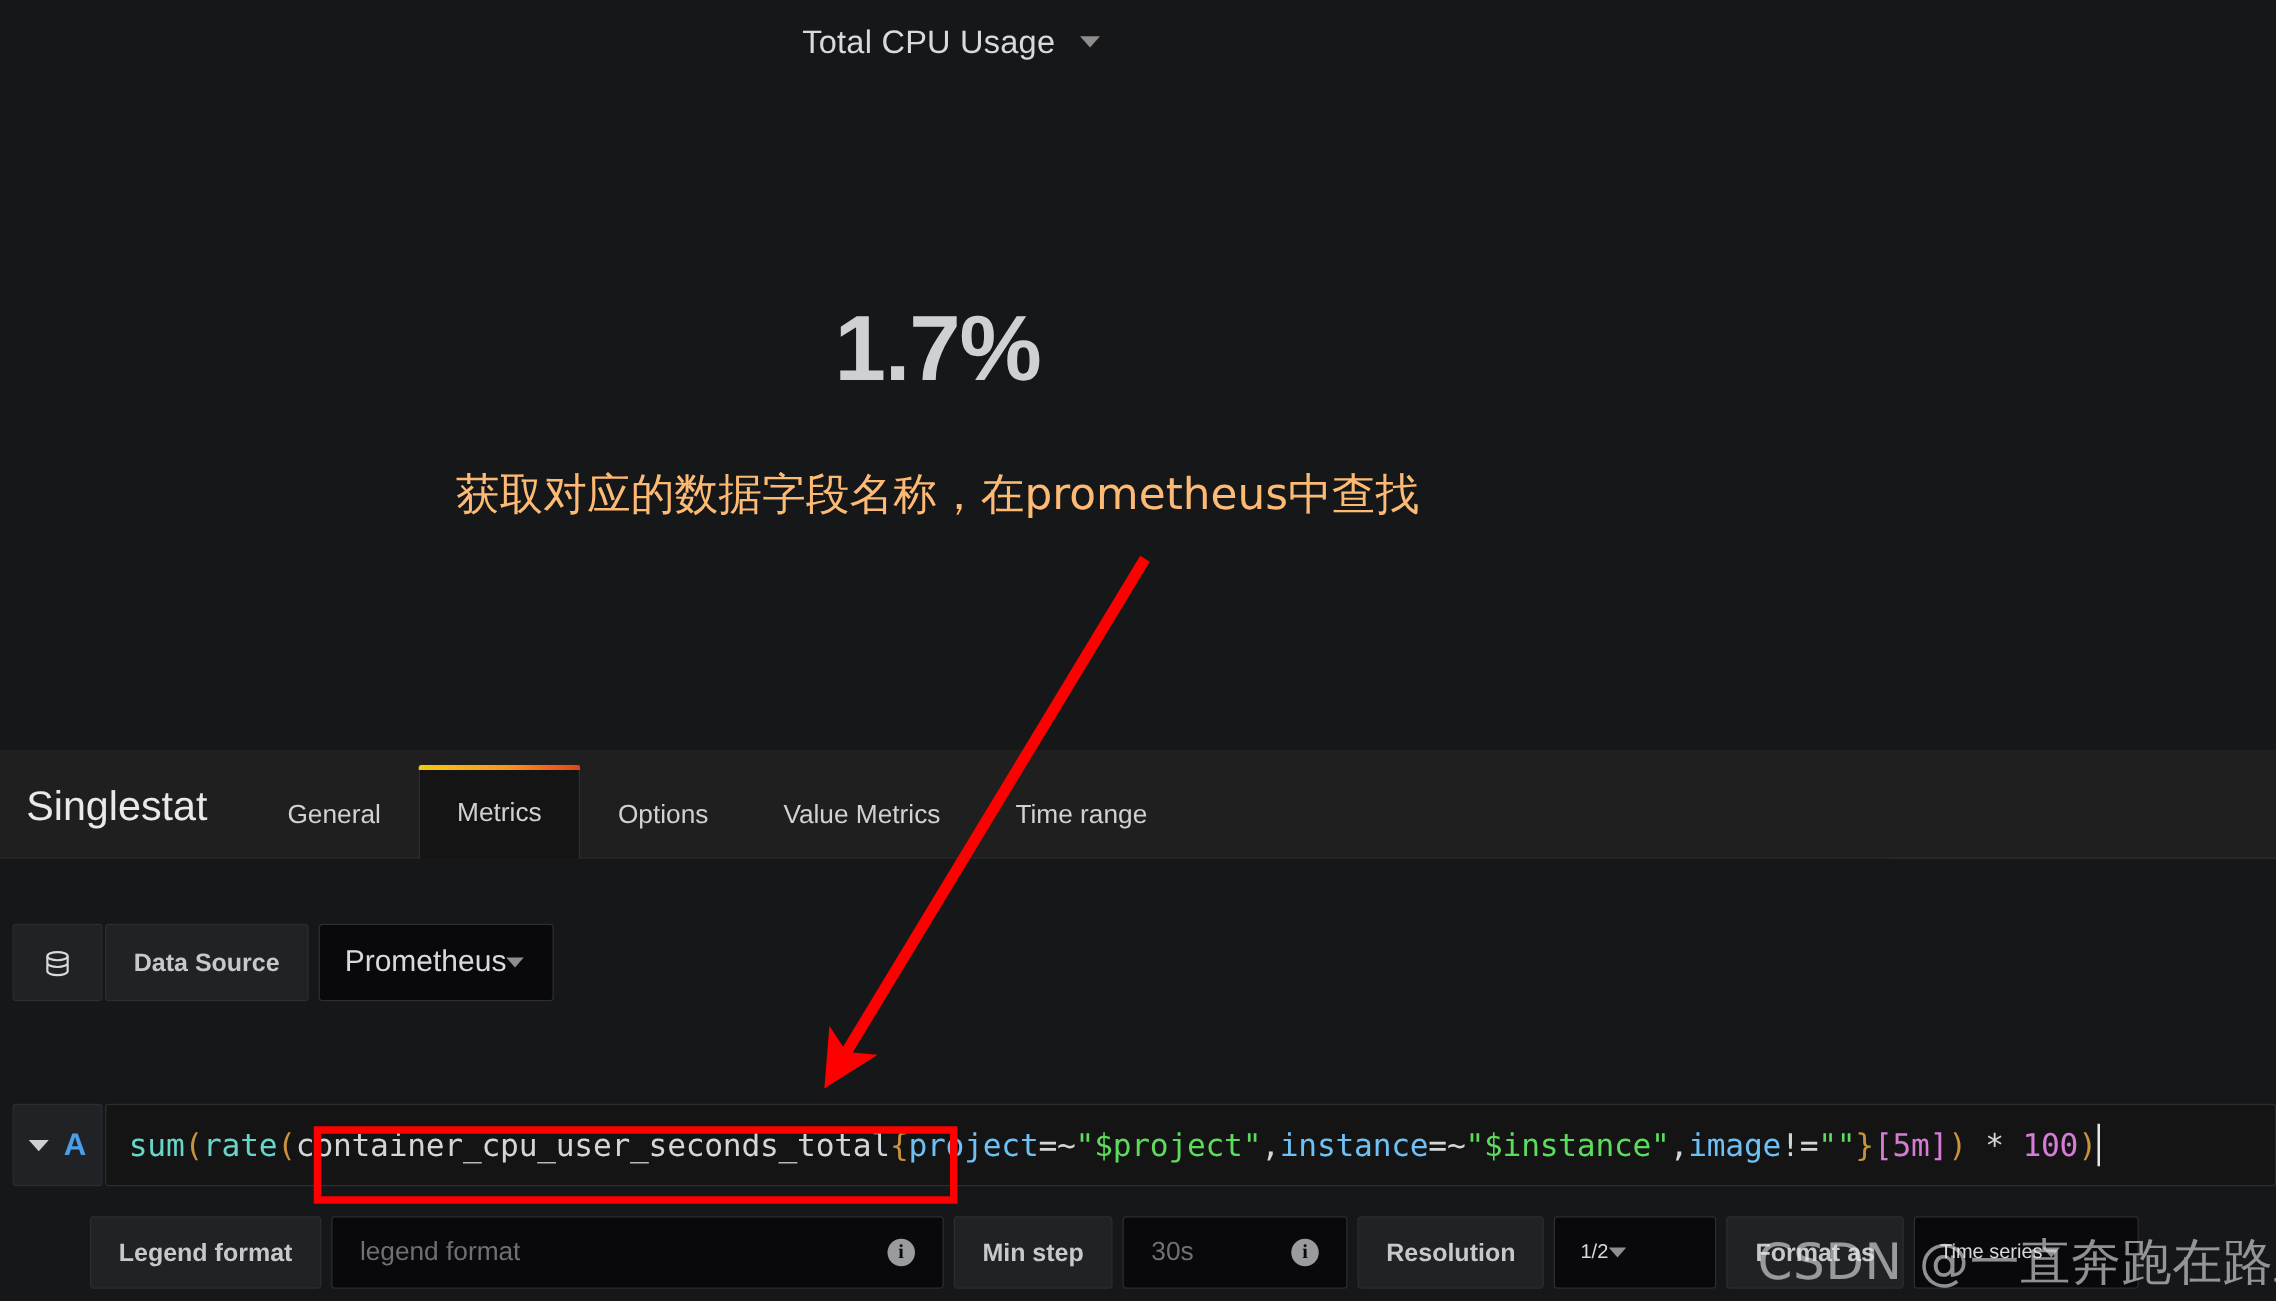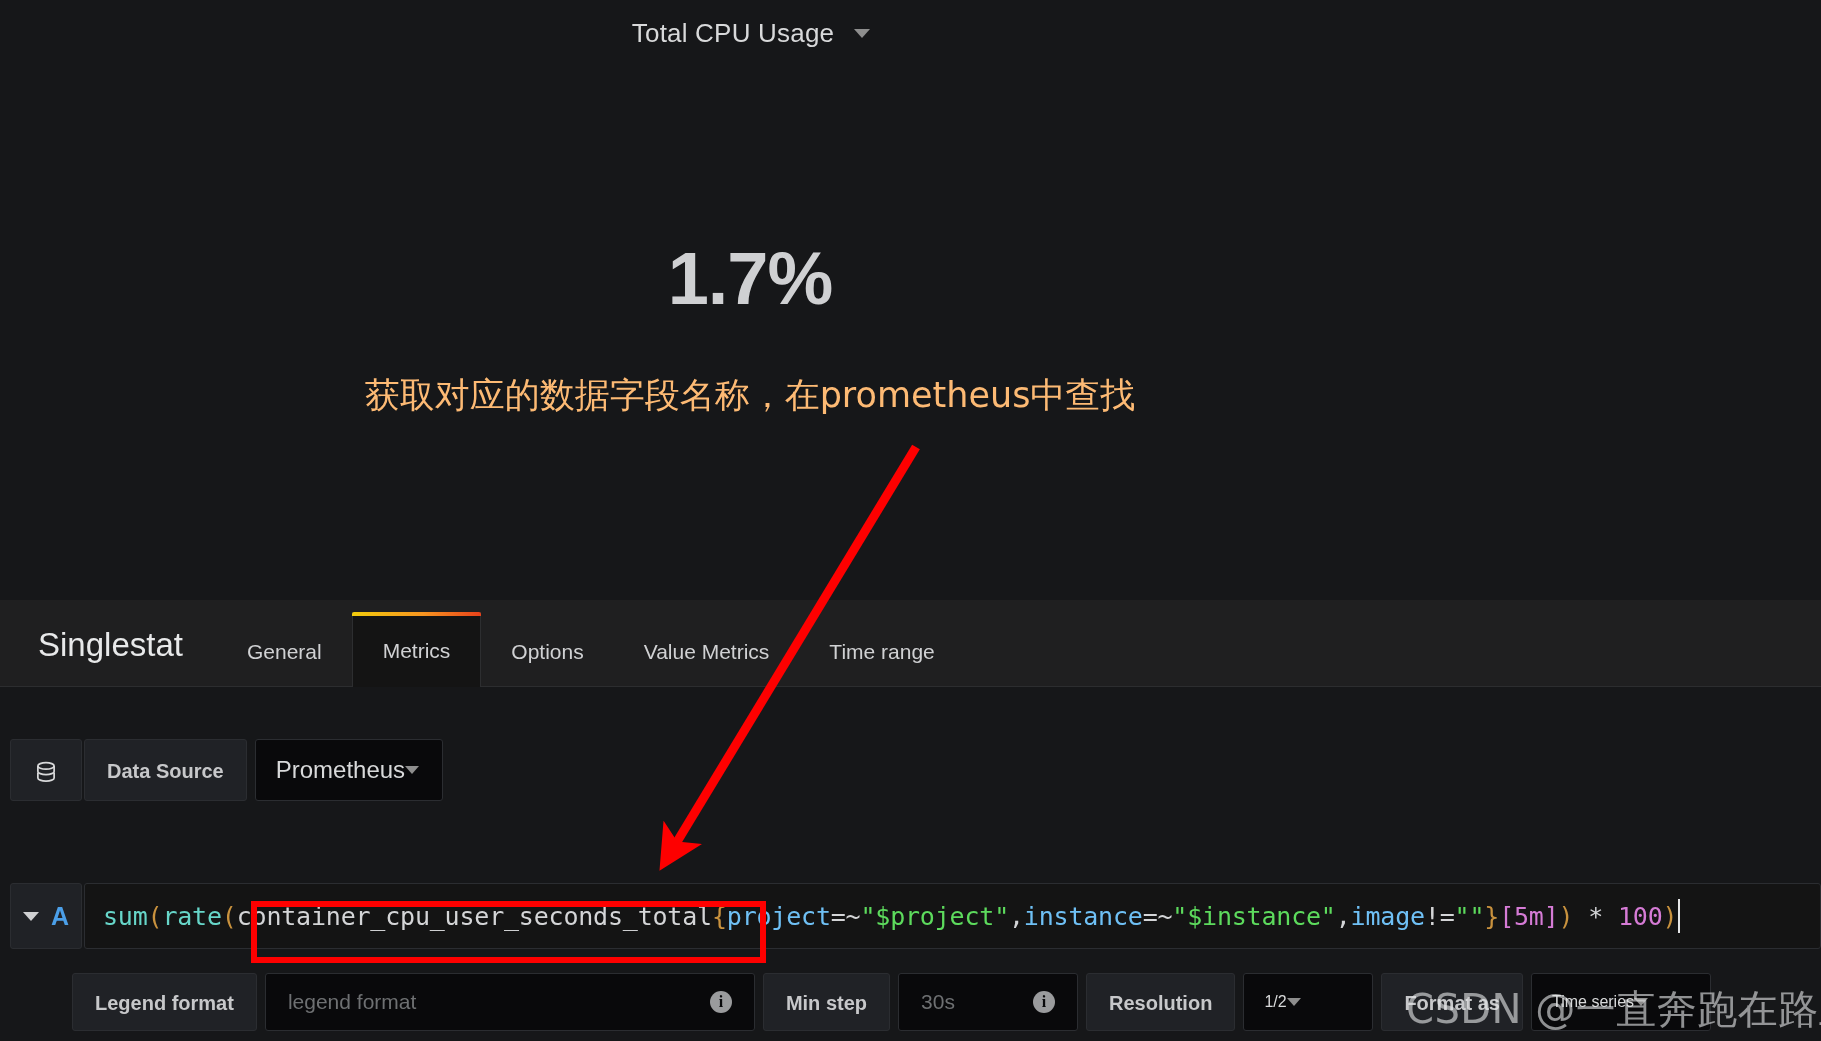--- a/index.html
+++ b/index.html
@@ -20,21 +20,21 @@
   
   #panel-preview {
     position: absolute;
     left: 0; top: 0;
     width: 1821px;
     height: 600px;
     background: #161719;
   }
   #panel-title-row {
     position: absolute;
-    left: 1px; top: 18px;
+    left: 11px; top: 18px;
     width: 1500px;
     text-align: left;
     display: flex;
     justify-content: center;
     align-items: center;
     gap: 20px;
   }
   #panel-title {
     font-size: 26px;
     color: #d8d9da;
@@ -78,21 +78,21 @@
     height: 86px;
     background: #1f1f20;
     border-bottom: 1px solid #2c2d2f;
     display: flex;
     align-items: flex-end;
   }
   #editor-type-title {
     font-size: 33px;
     color: #e8e9ea;
     font-weight: 400;
-    padding: 0 34px 22px 38px;
+    padding: 0 34px 22px 21px;
     white-space: nowrap;
   }
   .tab {
     position: relative;
     font-size: 21px;
     color: #d0d1d3;
     padding: 0 30px 24px 30px;
     white-space: nowrap;
     cursor: pointer;
     background: transparent;

